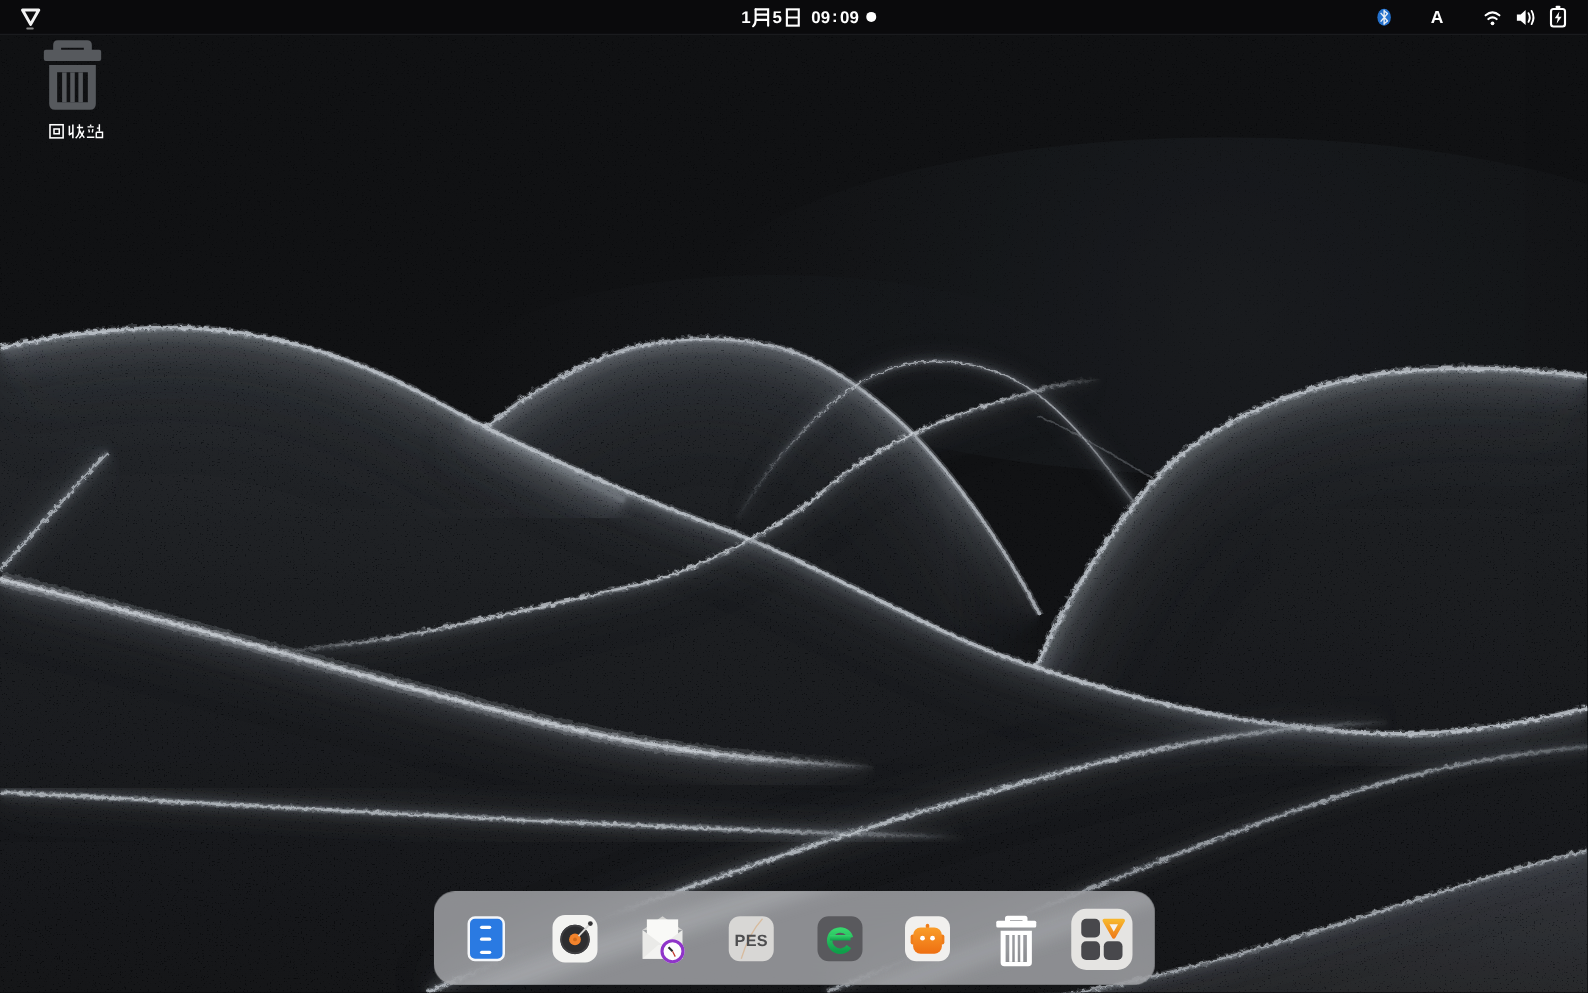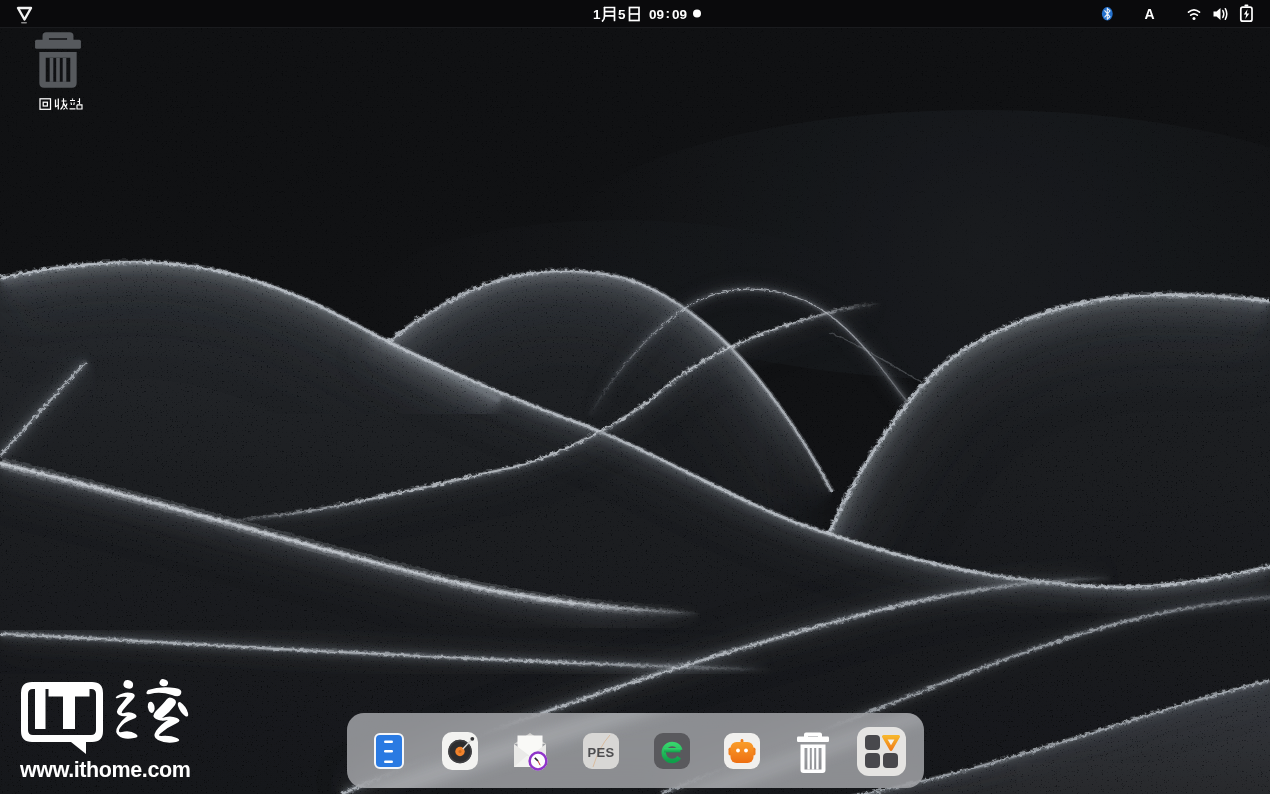--- a/index.html
+++ b/index.html
@@ -409,44 +409,20 @@
 
       <path d="M25.5,3.5 L25.5,11 M28.3,2.5 L28.3,13.5 M25,11 L28.3,9.2"></path>
       <path d="M31.5,5 L36.5,5 M33.5,2.3 L33.5,7 Q33.5,11 30.5,13.5 M33.8,7.5 Q35.5,11.5 37.5,13.2 M37,7.5 Q36,11.5 33.5,13.5" stroke-width="1.15"></path>
 
       <path d="M42.5,2.5 L42.5,3.8 M40,4.5 L45,4.5 M41,6.5 L41.5,9 M44.3,6.3 L43.8,9 M39.5,12.8 L45.5,12.8" stroke-width="1.15"></path>
       <path d="M49.5,2.3 L49.5,8 M47.5,5.5 L49.5,5.5 M47,8.8 L52,8.8 L52,13 L47,13 L47,8.8" stroke-width="1.15"></path>
     </g>
   </svg>
 </div>
 
-<div id="ithome">
-<svg width="175" height="104" viewBox="0 0 175 104">
-  <g fill="#ffffff">
-
-    <path d="M12,4 L72,4 Q83,4 83,15 L83,53 Q83,64 72,64 L12,64 Q1,64 1,53 L1,15 Q1,4 12,4 Z M13,11 Q8,11 8,16 L8,52 Q8,57 13,57 L71,57 Q76,57 76,52 L76,16 Q76,11 71,11 Z" fill-rule="evenodd"></path>
-
-    <path d="M46,60 L66,60 L66,76 Z"></path>
-
-    <rect x="15" y="8" width="10.5" height="43"></rect>
-
-    <path d="M28.5,8 L69.5,8 L69.5,18.5 L55,18.5 L55,51 L43,51 L43,18.5 L28.5,18.5 Z"></path>
-
-    <path d="M108,2 Q114,3 113,8 Q112,12 106,10 Q102,8 104,4 Q105,1.5 108,2 Z"></path>
-    <path d="M97,18 Q105,13 112,15 Q117,16.5 113,21 Q107,27 103,32 Q100,36 104,35 Q110,33 115,36 Q119,39 113,41 Q104,44 100,50 Q97,55 102,54 Q110,52 116,56 Q120,59 114,60 Q104,62 99,58 Q94,54 98,48 Q102,42 107,38 Q103,39 99,37 Q95,34 99,29 Q104,23 107,19 Q102,18 98,20 Q94,21 97,18 Z"></path>
-
-    <path d="M143,1 Q149,2 148,6 Q147,9 142,8 Q138,6 140,3 Q141,0.5 143,1 Z"></path>
-    <path d="M128,12 Q140,8 155,10 Q163,11 161,16 Q159,20 152,17 Q140,13 130,16 Q124,17 128,12 Z"></path>
-    <path d="M152,20 Q158,22 155,27 Q150,34 142,40 Q150,37 157,40 Q162,42.5 157,45 Q148,49 141,55 Q137,58 141,58 Q150,57 157,60 Q162,62.5 156,64 Q146,66 138,62 Q132,59 136,53 Q141,46 148,42 Q141,44 136,41 Q131,38 136,33 Q143,26 147,21 Q149,18.5 152,20 Z"></path>
-    <path d="M160,24 Q166,28 168,35 Q169,40 165,38 Q160,34 158,28 Q157,24 160,24 Z"></path>
-    <path d="M132,24 Q136,28 134,33 Q132,37 129,33 Q127,29 128,26 Q129,23 132,24 Z"></path>
-  </g>
-  <text x="0" y="99" font-family="Liberation Sans, sans-serif" font-size="21.5" font-weight="bold" fill="#ffffff" letter-spacing="-0.4">www.ithome.com</text>
-</svg>
-</div>
 
 <div id="dock"></div>
 <svg width="600" height="90" viewBox="0 0 600 90" style="position:absolute;left:340px;top:705px;z-index:5;">
   <defs>
     <linearGradient id="dorange" x1="0" y1="0" x2="0" y2="1">
       <stop offset="0" stop-color="#f99d2a"></stop>
       <stop offset="1" stop-color="#ee6f12"></stop>
     </linearGradient>
     <linearGradient id="dtri" x1="0" y1="0" x2="0" y2="1">
       <stop offset="0" stop-color="#f7b52c"></stop>

